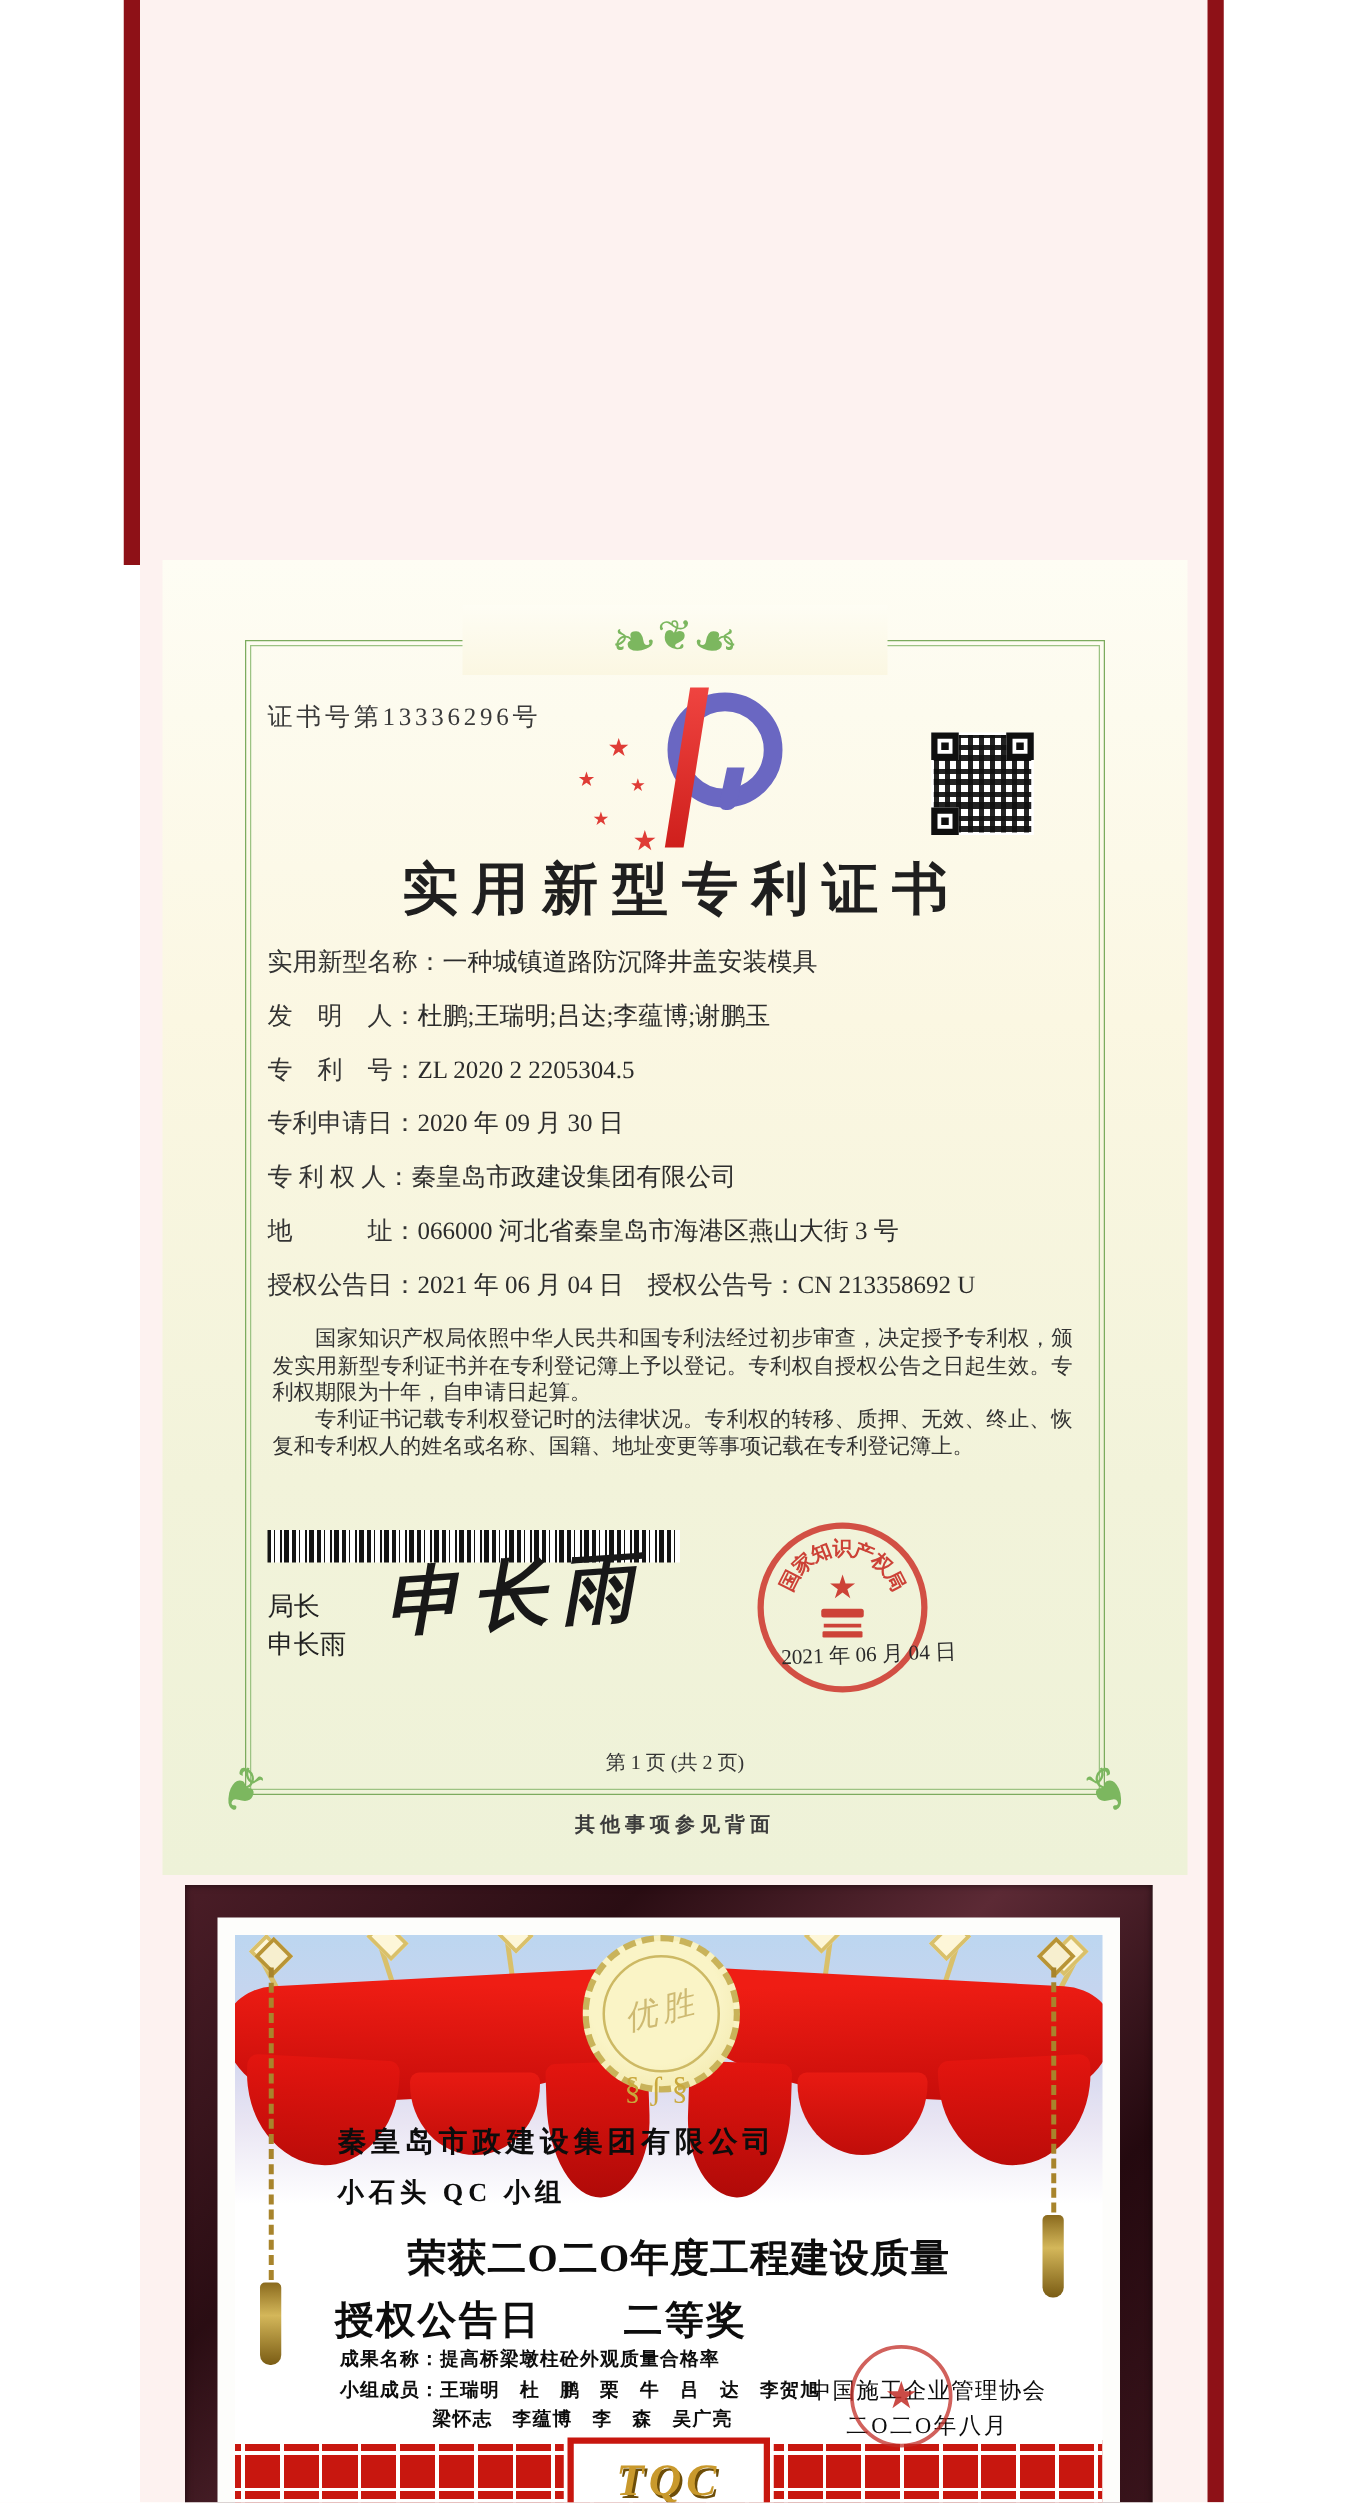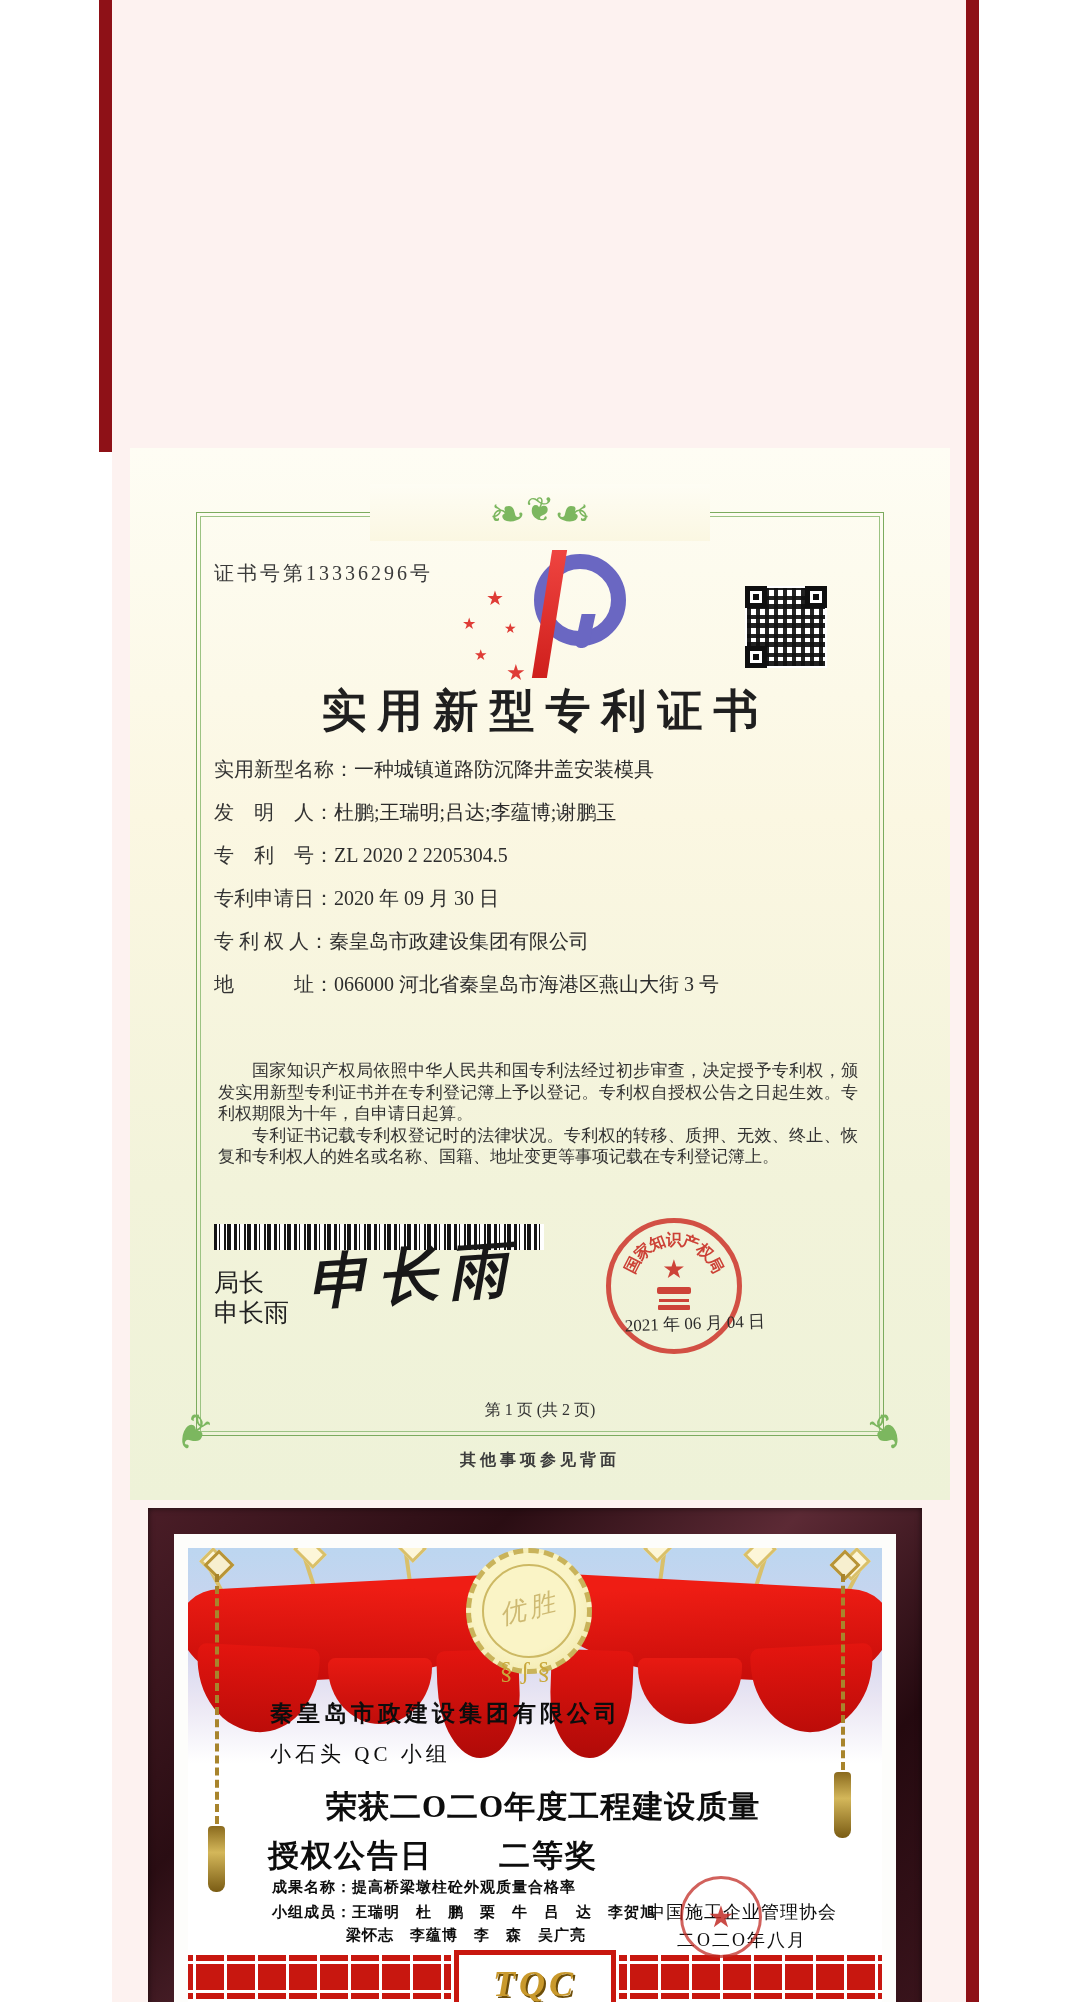--- a/index.html
+++ b/index.html
@@ -49,22 +49,22 @@
            font-weight:bold;color:#1f1f1f;letter-spacing:11px;text-indent:11px;}
   .rows{position:absolute;left:84px;top:308px;right:70px;font-size:20px;color:#2c2c2c;}
   .p-row{height:22px;margin-bottom:21px;white-space:nowrap;position:relative;}
   .p-row .lab{color:#333;}
   .pair2{position:absolute;left:304px;top:0;}
   .paras{position:absolute;left:88px;right:92px;top:612px;font-size:17px;line-height:21.5px;
          color:#323232;text-align:justify;}
   .paras p{margin:0;text-indent:2em;}
   .barcode{position:absolute;left:84px;top:776px;width:330px;height:26px;background:
     repeating-linear-gradient(90deg,#141414 0 3px,#fff 3px 5px,#141414 5px 6px,#fff 6px 10px,#141414 10px 12px,#fff 12px 13px,#141414 13px 17px,#fff 17px 20px);}
-  .director{position:absolute;left:84px;top:822px;font-family:Liberation Mono, monospace;
-            font-size:25px;color:#222;line-height:30px;}
+  .director{position:absolute;left:84px;top:822px;font-family:Liberation Serif, serif;
+            font-size:21px;color:#222;line-height:30px;}
   .signature{position:absolute;left:178px;top:788px;font-size:60px;font-style:italic;font-weight:bold;
              letter-spacing:10px;color:#181818;transform:rotate(-4deg);}
   
   .seal{position:absolute;left:476px;top:770px;width:126px;height:126px;border-radius:50%;
         border:5px solid rgba(204,50,41,.85);}
   .seal .rc{position:absolute;left:50%;top:50%;width:18px;height:18px;margin:-9px 0 0 -9px;
             color:#cc4136;font-size:16px;font-weight:bold;text-align:center;line-height:18px;}
   .seal .emb-star{position:absolute;left:50%;top:34px;transform:translateX(-50%);color:#cd4338;font-size:26px;line-height:26px;}
   .seal .emb-gate{position:absolute;left:50%;top:64px;transform:translateX(-50%);width:34px;height:7px;
                   background:#cd4338;box-shadow:0 10px 0 -2px #cd4338,0 17px 0 -1px #cd4338;border-radius:2px;}
@@ -108,21 +108,21 @@
   .tassel{position:absolute;top:6px;width:40px;}
   .tassel .dia{position:absolute;left:6px;top:0;width:16px;height:16px;border:3px solid #b89436;transform:rotate(45deg);background:#f7efcf;}
   .tassel .cord{position:absolute;left:13px;top:20px;width:0;border-left:4px dashed #a8842c;}
   .tassel .bob{position:absolute;left:6px;width:17px;height:66px;border-radius:4px 4px 8px 8px;
                background:linear-gradient(180deg,#8a6a1e,#d4b75a 40%,#7a5c14);}
   .tassel.tl{left:14px}.tassel.tr{right:14px}
   .tassel.tl .cord{height:250px}.tassel.tl .bob{top:272px}
   .tassel.tr .cord{height:196px}.tassel.tr .bob{top:218px}
   
   .aw-company{position:absolute;left:82px;top:150px;font-size:23px;font-weight:bold;letter-spacing:4px;}
-  .aw-team{position:absolute;left:82px;top:192px;font-size:21px;font-weight:normal;letter-spacing:4px;}
+  .aw-team{position:absolute;left:82px;top:192px;font-size:21px;font-weight:bold;letter-spacing:4px;}
   .aw-line1{position:absolute;left:138px;top:238px;font-size:31px;font-weight:bold;letter-spacing:1px;}
   .aw-line2{position:absolute;left:80px;top:287px;font-size:31px;font-weight:bold;letter-spacing:2px;}
   .aw-ach{position:absolute;left:84px;top:330px;font-size:15px;font-weight:bold;letter-spacing:1px;}
   .aw-mem1{position:absolute;left:84px;top:355px;font-size:15px;font-weight:bold;letter-spacing:1px;}
   .aw-mem2{position:absolute;left:158px;top:378px;font-size:15px;font-weight:bold;letter-spacing:1px;}
   .aw-issuer{position:absolute;left:428px;top:352px;width:252px;text-align:center;font-size:18px;letter-spacing:1px;}
   .aw-idate{position:absolute;left:428px;top:380px;width:252px;text-align:center;font-size:18px;letter-spacing:2px;}
   .aw-seal{position:absolute;left:492px;top:328px;width:76px;height:76px;border-radius:50%;
            border:3px solid rgba(193,44,38,.75);z-index:5;}
   .aw-seal .st{position:absolute;left:50%;top:50%;transform:translate(-50%,-52%);color:rgba(193,44,38,.85);font-size:30px;}
@@ -173,20 +173,24 @@
 
     <div class="p-title">实用新型专利证书</div>
 
     <div class="rows">
       <div class="p-row"><span class="lab">实用新型名称：</span><span>一种城镇道路防沉降井盖安装模具</span></div>
       <div class="p-row"><span class="lab">发　明　人：</span><span>杜鹏;王瑞明;吕达;李蕴博;谢鹏玉</span></div>
       <div class="p-row"><span class="lab">专　利　号：</span><span>ZL 2020 2 2205304.5</span></div>
       <div class="p-row"><span class="lab">专利申请日：</span><span>2020 年 09 月 30 日</span></div>
       <div class="p-row"><span class="lab">专 利 权 人：</span><span>秦皇岛市政建设集团有限公司</span></div>
       <div class="p-row"><span class="lab">地　　　址：</span><span>066000 河北省秦皇岛市海港区燕山大街 3 号</span></div>
+      <div class="p-row">
+        <span class="lab">授权公告日：</span><span>2021 年 06 月 04 日</span>
+        <span class="pair2"><span class="lab">授权公告号：</span><span>CN 213358692 U</span></span>
+      </div>
     </div>
 
     <div class="paras">
       <p>国家知识产权局依照中华人民共和国专利法经过初步审查，决定授予专利权，颁发实用新型专利证书并在专利登记簿上予以登记。专利权自授权公告之日起生效。专利权期限为十年，自申请日起算。</p>
       <p>专利证书记载专利权登记时的法律状况。专利权的转移、质押、无效、终止、恢复和专利权人的姓名或名称、国籍、地址变更等事项记载在专利登记簿上。</p>
     </div>
 
     <div class="barcode"></div>
 
     <div class="director">

